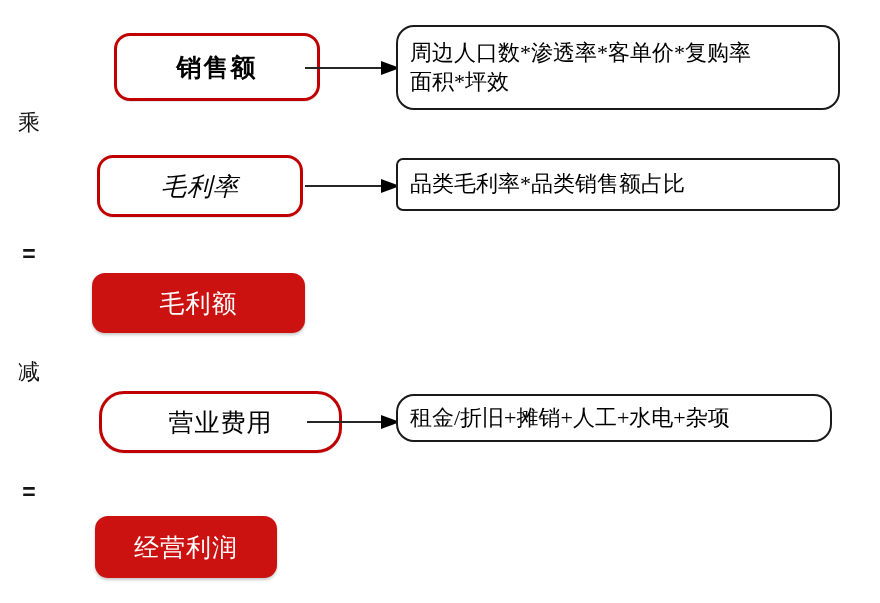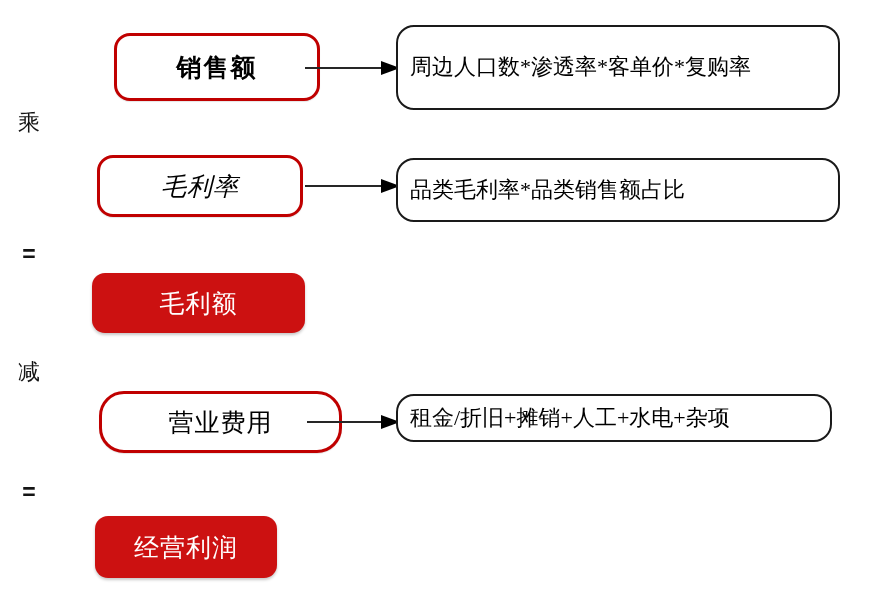--- a/index.html
+++ b/index.html
@@ -146,23 +146,24 @@
 
   <div class="connector" style="left:307px; top:412px; width:93px;">
     <svg width="93" height="20" viewBox="0 0 93 20" aria-hidden="true">
       <line x1="0" y1="10" x2="76" y2="10" stroke="#262626" stroke-width="2"></line>
       <polygon points="74,3 93,10 74,17" fill="#000000"></polygon>
     </svg>
   </div>
 
   <div class="formula-box" style="left:396px; top:25px; width:444px; height:85px;">
     <span class="line">周边人口数*渗透率*客单价*复购率</span>
+    <span class="line">面积*坪效</span>
   </div>
 
-  <div class="formula-box" style="left:396px; top:158px; width:444px; height:64px;">
+  <div class="formula-box" style="left:396px; top:158px; width:444px; height:53px;border-radius:7px;">
     <span class="line">品类毛利率*品类销售额占比</span>
   </div>
 
   <div class="formula-box" style="left:396px; top:394px; width:436px; height:48px;">
     <span class="line">租金/折旧+摊销+人工+水电+杂项</span>
   </div>
 
 </div>
 
 </body></html>

